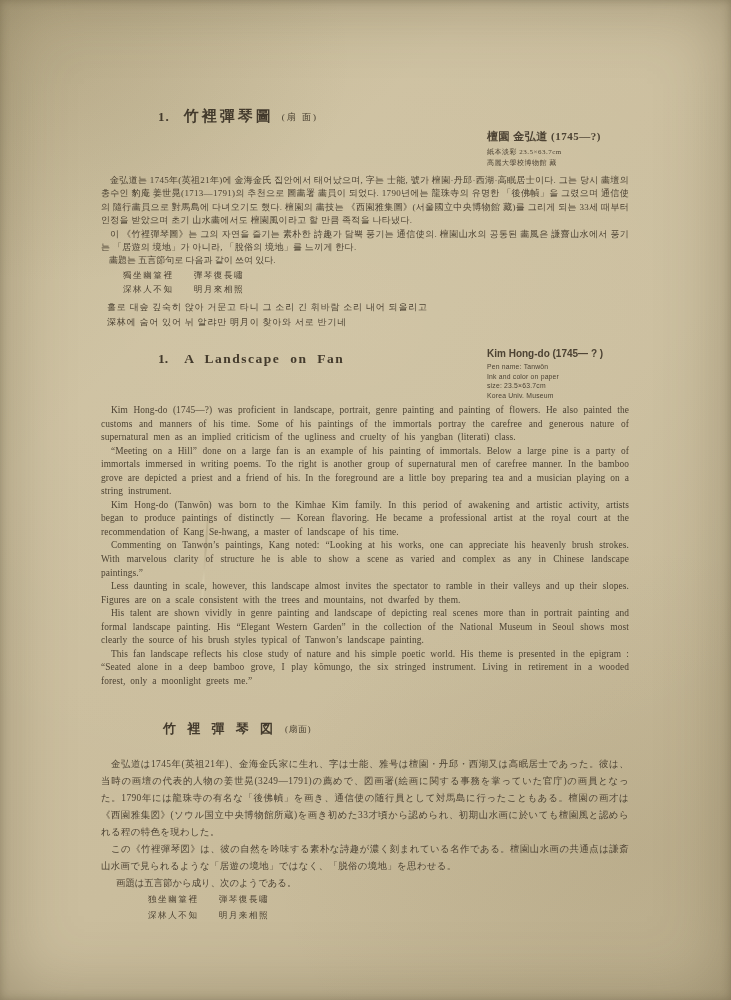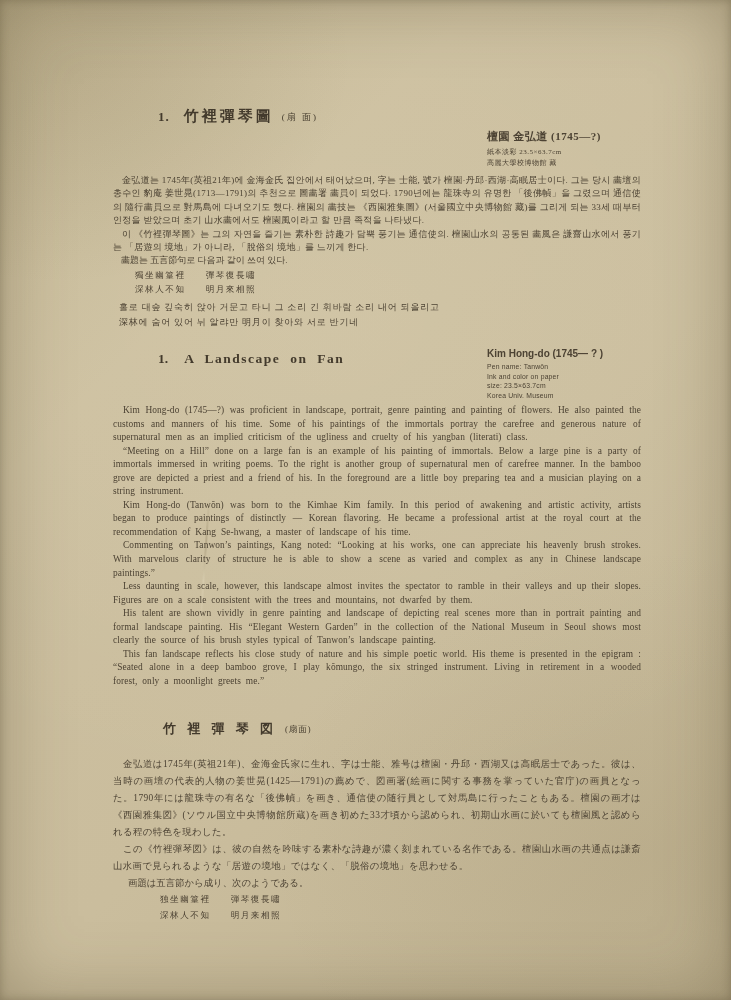--- a/index.html
+++ b/index.html
@@ -61,21 +61,21 @@
   .kr-caption .artist { font-size: 11px; font-weight: bold; letter-spacing: 0.5px; display: block; margin-bottom: 5px; }
   .kr-caption .line   { font-size: 7px;  display: block; letter-spacing: 0.5px; line-height: 10.5px; }
 
   .en-caption { top: 348px; }
   .en-caption .artist { font-size: 10px; font-weight: bold; display: block; margin-bottom: 3px; font-family: "Liberation Sans", sans-serif; }
   .en-caption .line   { font-size: 6.8px; display: block; line-height: 9.6px; font-family: "Liberation Sans", sans-serif; letter-spacing: 0.2px; }
 
   
   .body-col {
     position: absolute;
-    left: 113px;
+    left: 101px;
     width: 528px;
   }
   .body-col p { margin: 0; }
 
   .kr-body { top: 174px; font-size: 9px; line-height: 13.4px; }
   .kr-body p.par { text-align: justify; text-indent: 9px; letter-spacing: 0.3px; }
   .kr-body .lead { text-indent: 8px; }
   .kr-body .poem { margin-left: 22px; font-size: 8.6px; letter-spacing: 1.5px; line-height: 14px; }
   .kr-body .trans { margin-left: 6px; letter-spacing: 0.8px; line-height: 15px; }
   .kr-body .gap-s { height: 4px; }
@@ -129,19 +129,19 @@
     <p>Kim Hong-do (Tanwŏn) was born to the Kimhae Kim family. In this period of awakening and artistic activity, artists began to produce paintings of distinctly — Korean flavoring. He became a professional artist at the royal court at the recommendation of Kang Se-hwang, a master of landscape of his time.</p>
     <p>Commenting on Tanwon’s paintings, Kang noted: “Looking at his works, one can appreciate his heavenly brush strokes. With marvelous clarity of structure he is able to show a scene as varied and complex as any in Chinese landscape paintings.”</p>
     <p>Less daunting in scale, however, this landscape almost invites the spectator to ramble in their valleys and up their slopes. Figures are on a scale consistent with the trees and mountains, not dwarfed by them.</p>
     <p>His talent are shown vividly in genre painting and landscape of depicting real scenes more than in portrait painting and formal landscape painting. His “Elegant Western Garden” in the collection of the National Museum in Seoul shows most clearly the source of his brush styles typical of Tanwon’s landscape painting.</p>
     <p>This fan landscape reflects his close study of nature and his simple poetic world. His theme is presented in the epigram : “Seated alone in a deep bamboo grove, I play kŏmungo, the six stringed instrument. Living in retirement in a wooded forest, only a moonlight greets me.”</p>
   </div>
 
   <h2 class="sec-heading jp-heading"><span class="ttl">竹 裡 彈 琴 図</span><span class="fmt">(扇面)</span></h2>
 
   <div class="body-col jp-body">
-    <p class="par">金弘道は1745年(英祖21年)、金海金氏家に生れ、字は士能、雅号は檀園・丹邱・西湖又は高眠居士であった。彼は、当時の画壇の代表的人物の姜世晃(1425—1791)の薦めで、図画署(絵画に関する事務を掌っていた官庁)の画員となった。1790年には龍珠寺の有名な「後佛幀」を画き、通信使の随行員として対馬島に行ったこともある。檀園の画才は《西園雅集図》(ソウル国立中央博物館所蔵)を画き初めた33才頃から認められ、初期山水画に於いても檀園風と認められる程の特色を現わした。</p>
+    <p class="par">金弘道は1745年(英祖21年)、金海金氏家に生れ、字は士能、雅号は檀園・丹邱・西湖又は高眠居士であった。彼は、当時の画壇の代表的人物の姜世晃(3249—1791)の薦めで、図画署(絵画に関する事務を掌っていた官庁)の画員となった。1790年には龍珠寺の有名な「後佛幀」を画き、通信使の随行員として対馬島に行ったこともある。檀園の画才は《西園雅集図》(ソウル国立中央博物館所蔵)を画き初めた33才頃から認められ、初期山水画に於いても檀園風と認められる程の特色を現わした。</p>
     <p class="par">この《竹裡彈琴図》は、彼の自然を吟味する素朴な詩趣が濃く刻まれている名作である。檀園山水画の共通点は謙斎山水画で見られるような「居遊の境地」ではなく、「脱俗の境地」を思わせる。</p>
     <p class="lead">画題は五言節から成り、次のようである。</p>
     <p class="poem">独坐幽篁裡　　弾琴復長嘯</p>
     <p class="poem">深林人不知　　明月来相照</p>
   </div>
 </div>
 
 </body></html>

